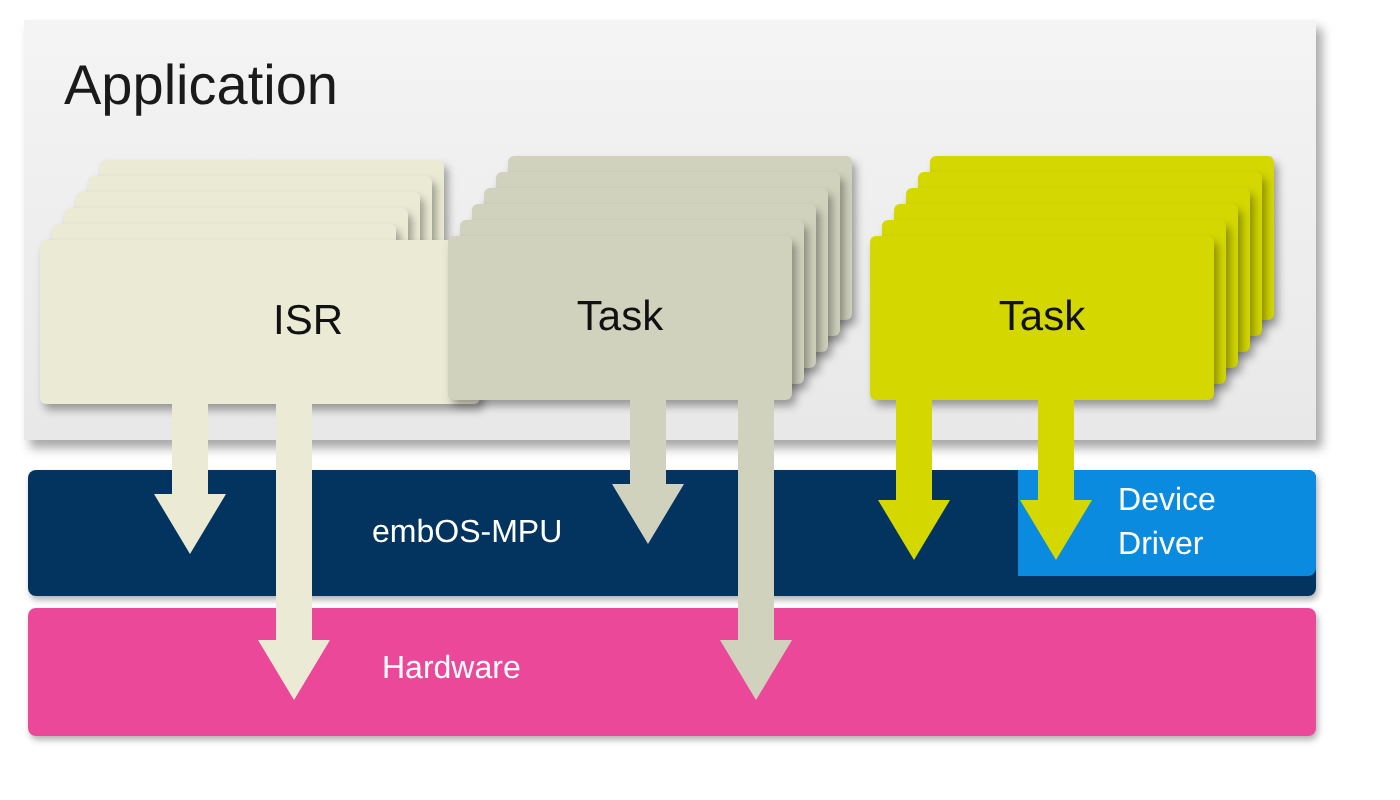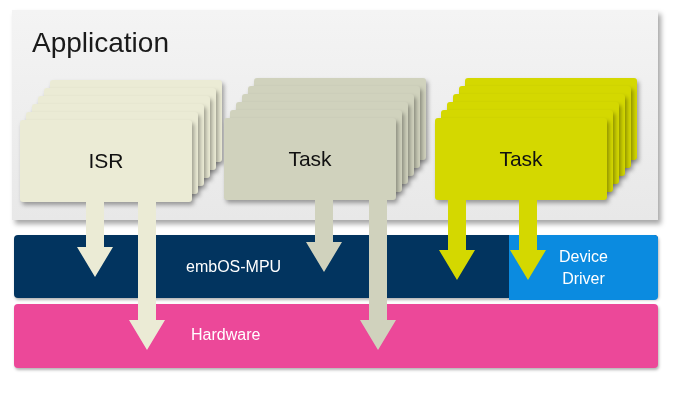--- a/index.html
+++ b/index.html
@@ -9,39 +9,39 @@
   .app-title { position:absolute; left:20px; top:17px; font-size:28px; color:#1a1a1a; }
   .card { position:absolute; width:172px; height:82px; border-radius:3px;
     box-shadow:2px 3px 4px rgba(0,0,0,0.35); display:flex; align-items:center; justify-content:center;
     text-align:center; font-size:21px; line-height:26px; color:#111; }
   .isr { background:#ebebd5; }
   .priv { background:#d0d2bd; }
   .unpriv { background:#d4d800; }
   .bar { position:absolute; border-radius:4px; color:#fff; font-size:16px; display:flex; align-items:center; justify-content:center; }
   .embos { left:14px; top:235px; width:644px; height:63px; background:#02345f; box-shadow:1px 2px 3px rgba(0,0,0,0.3); }
   .embos span { position:absolute; left:160px; top:23px;margin-left:12px; }
-  .driver { left:509px; top:235px; width:149px; height:65px; background:#0b8be0; border-radius:0 4px 4px 0; text-align:center; line-height:22px; }
+  .driver { left:509px; top:235px; width:149px; height:53px; background:#0b8be0; border-radius:0 4px 4px 0; line-height:22px; }
   .hardware { left:14px; top:304px; width:644px; height:64px; background:#ec4899; box-shadow:1px 2px 3px rgba(0,0,0,0.3); }
   .hardware span { position:absolute; left:177px; top:22px; }
   svg.arrows { position:absolute; left:0; top:0; width:700px; height:400px; pointer-events:none; }
 </style>
 </head>
 <body>
 
 <div class="app-panel">
   <div class="app-title">Application</div>
 </div>
 
 <div id="isr-stack">
     <div class="card isr" style="left: 50px; top: 80px;"></div>
     <div class="card isr" style="left: 44px; top: 88px;"></div>
     <div class="card isr" style="left: 38px; top: 96px;"></div>
     <div class="card isr" style="left: 32px; top: 104px;"></div>
     <div class="card isr" style="left: 26px; top: 112px;"></div>
-    <div class="card isr" style="left: 20px; top: 120px;">
+    <div class="card isr" style="left: 20px; top: 120px; padding-left: 48px;">
       <div>
         <div>ISR</div>
       </div>
     </div>
   </div>
 <div id="priv-stack">
     <div class="card priv" style="left: 254px; top: 78px;"></div>
     <div class="card priv" style="left: 248px; top: 86px;"></div>
     <div class="card priv" style="left: 242px; top: 94px;"></div>
     <div class="card priv" style="left: 236px; top: 102px;"></div>

